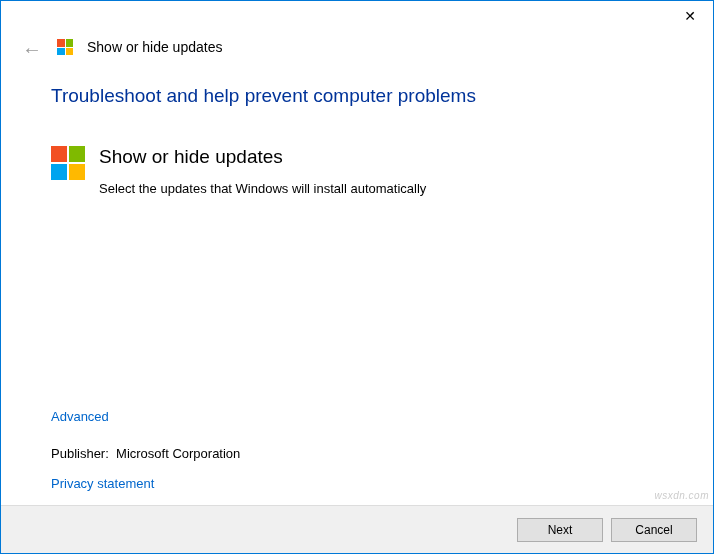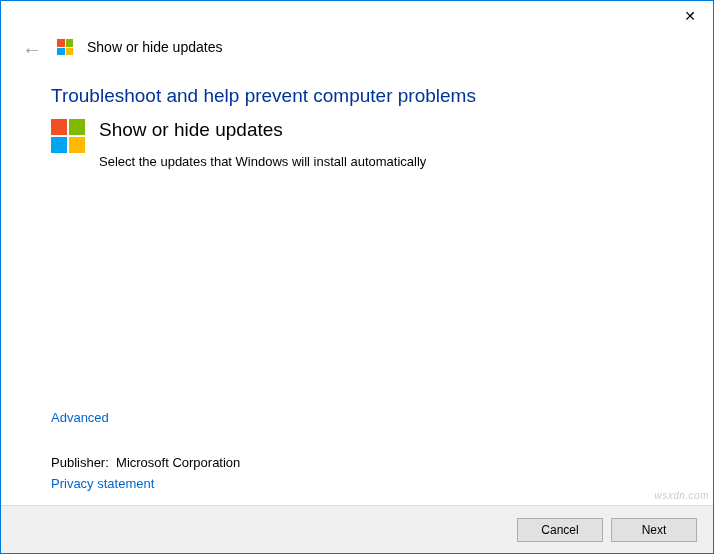--- a/index.html
+++ b/index.html
@@ -68,21 +68,21 @@
     .content {
       flex: 1;
       padding: 10px 50px 0 50px;
       display: flex;
       flex-direction: column;
     }
     .main-heading {
       font-size: 19px;
       font-weight: 400;
       color: #003399;
-      margin-bottom: 12px;
+      margin-bottom: 39px;
     }
     .tool-row {
       display: flex;
       gap: 14px;
       align-items: flex-start;
     }
     .tool-text .tool-title {
       font-size: 19px;
       font-weight: 400;
       color: #000;
@@ -96,25 +96,25 @@
     .links-block {
       margin-top: auto;
       padding-bottom: 14px;
     }
     .link {
       color: #0066cc;
       font-size: 13px;
       cursor: pointer;
       display: inline-block;
     }
-    .l-advanced { margin-bottom: 30px; }
+    .l-advanced { margin-bottom: 22px; }
     .pub-row {
       font-size: 13px;
       color: #000;
-      margin-bottom: 6px;
+      margin-bottom: 15px;
     }
     .pub-label::after { content: "  "; white-space: pre; }
     .footer {
       background: #f0f0f0;
       height: 48px;
       display: flex;
       justify-content: flex-end;
       align-items: center;
       padding-right: 16px;
       gap: 8px;
@@ -180,18 +180,18 @@
     <div class="links-block">
       <div class="link l-advanced">Advanced</div>
       <div class="pub-row">
         <span class="pub-label">Publisher:</span><span>Microsoft Corporation</span>
       </div>
       <div class="link">Privacy statement</div>
     </div>
   </div>
 
   <div class="footer">
+    <button class="btn">Next</button>
     <button class="btn">Cancel</button>
-    <button class="btn">Next</button>
   </div>
 
   <div class="watermark">wsxdn.com</div>
 </div>
 
 </body></html>

